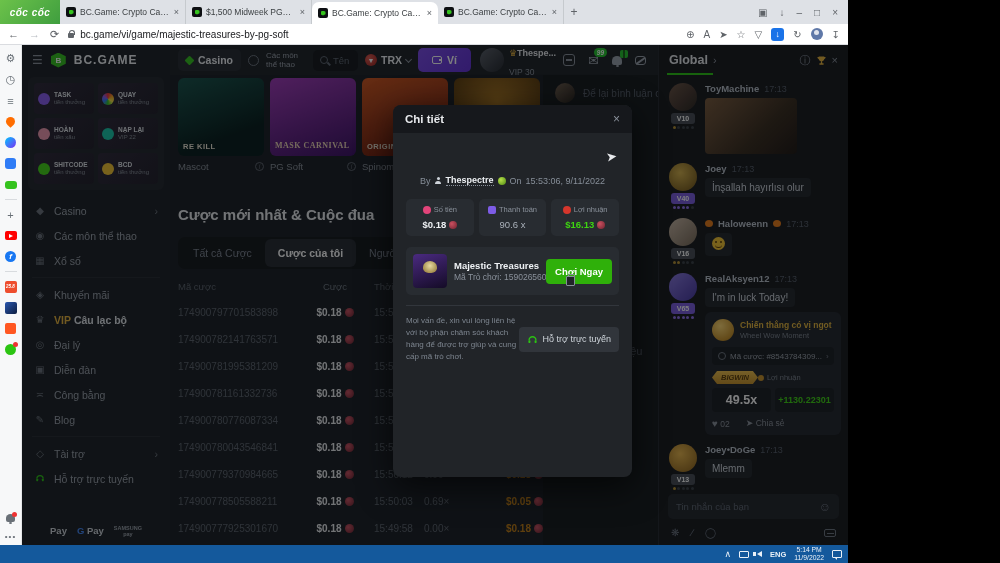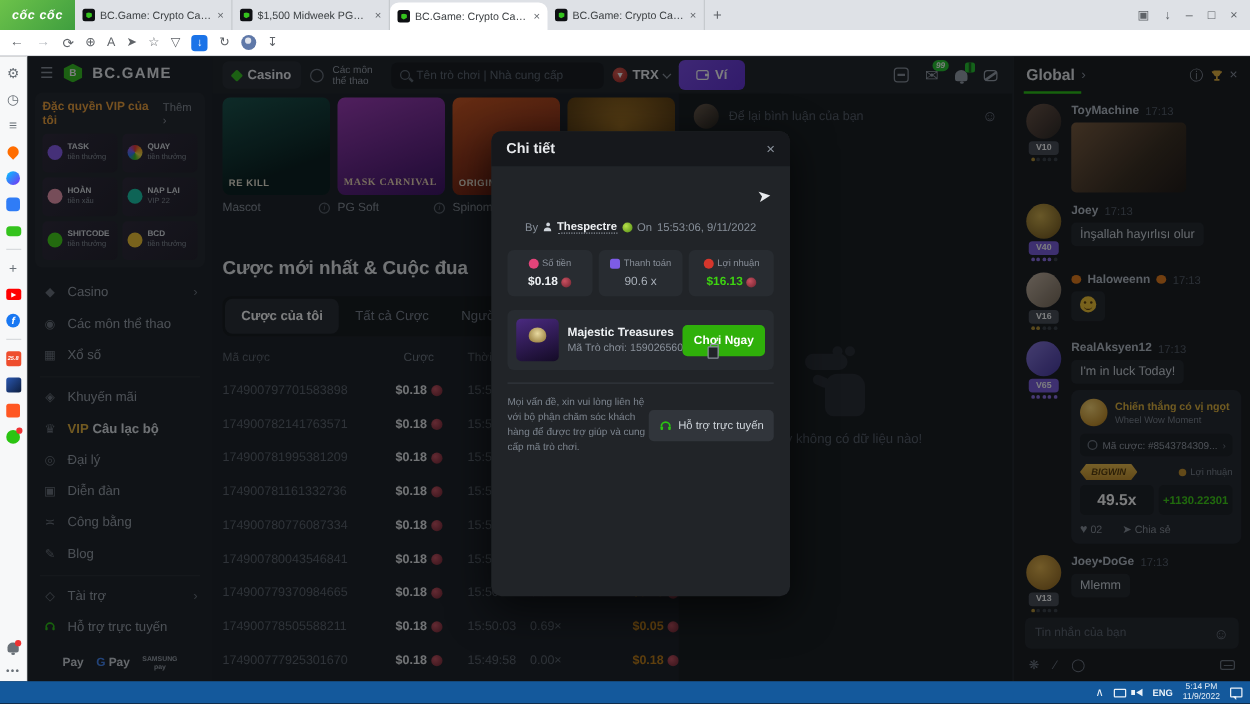--- a/index.html
+++ b/index.html
@@ -1,18 +1,18 @@
 <!DOCTYPE html>
 <html><head>
 <meta charset="utf-8">
 <style>
 *{margin:0;padding:0;box-sizing:border-box}
 html,body{width:1000px;height:563px;overflow:hidden;background:#000}
 body{font-family:"Liberation Sans","DejaVu Sans",sans-serif;-webkit-font-smoothing:antialiased}
-.screen{position:relative;width:1000px;height:563px;background:#17191d;overflow:hidden}
+.screen{position:relative;width:848px;height:563px;background:#17191d;overflow:hidden}
 
 .tabstrip{height:24px;background:#dee1e6;display:flex;align-items:stretch}
 .coccoc{width:60px;background:linear-gradient(135deg,#6cc24a,#3f9e3f);color:#fff;font-size:10px;font-weight:bold;font-style:italic;display:flex;align-items:center;justify-content:center;letter-spacing:.5px}
 .tab{width:126px;display:flex;align-items:center;gap:4px;padding:0 6px;font-size:8.5px;color:#3c4043;white-space:nowrap;overflow:hidden;border-right:1px solid #c6cace}
 .tab.active{background:#fff;border-radius:7px 7px 0 0;margin-top:2px;border-right:none}
 .tab .fav{width:10px;height:10px;flex:none;background:#0d0f12;border-radius:2px;position:relative}
 .tab .fav::after{content:"";position:absolute;left:2.5px;top:2.5px;width:5px;height:5px;background:#35c31e;clip-path:polygon(50% 0,100% 25%,100% 75%,50% 100%,0 75%,0 25%)}
 .tab .ttl{flex:1;overflow:hidden;text-overflow:ellipsis}
 .tab .tx{color:#5f6368;font-size:9px;flex:none}
 .newtab{width:20px;display:flex;align-items:center;justify-content:center;color:#5f6368;font-size:12px}
@@ -195,21 +195,21 @@
 .emoji::before{content:"";position:absolute;left:3px;top:4px;width:2px;height:2px;background:#5b3b08;border-radius:50%;box-shadow:5px 0 0 #5b3b08}
 .emoji::after{content:"";position:absolute;left:3px;top:6px;width:7px;height:4px;border-bottom:1.5px solid #5b3b08;border-radius:0 0 7px 7px}
 .wincard{margin-top:5px;width:136px;background:#23262c;border-radius:6px;padding:7px 7px 6px}
 .wc-top{display:flex;align-items:center;gap:6px}
 .wc-coin{width:22px;height:22px;border-radius:50%;background:radial-gradient(circle at 38% 32%,#ffd872,#c8922a 70%,#8a5f12);flex:none}
 .wc-title{color:#e5b63c;font-size:8.5px;font-weight:bold;white-space:nowrap;overflow:hidden}
 .wc-sub{color:#7d8590;font-size:7.5px;margin-top:1px}
 .wc-bet{margin-top:6px;background:#1b1e22;border-radius:4px;height:18px;display:flex;align-items:center;gap:4px;padding:0 6px;color:#9aa1ab;font-size:8px;white-space:nowrap}
 .wc-beticon{width:8px;height:8px;border:1px solid #6e7681;border-radius:50%;flex:none}
 .wc-chev{margin-left:auto;color:#6e7681}
-.wc-mid{margin-top:6px;display:flex;align-items:center;justify-content:space-between}
+.wc-mid{margin-top:6px;display:flex;align-items:center;}
 .ribbon{background:linear-gradient(#f0c04a,#c8922a);color:#5a3c07;font-size:7.5px;font-weight:bold;font-style:italic;padding:2px 9px;clip-path:polygon(5px 0,calc(100% - 5px) 0,100% 50%,calc(100% - 5px) 100%,5px 100%,0 50%)}
 .wc-pl{display:flex;align-items:center;gap:3px;color:#7d8590;font-size:7.5px}
 .golddot{width:6px;height:6px;border-radius:50%;background:#c8922a}
 .wc-vals{margin-top:4px;display:flex;gap:4px}
 .wc-mult,.wc-profit{flex:1;background:#1b1e22;border-radius:4px;height:24px;display:flex;align-items:center;justify-content:center}
 .wc-mult{color:#fff;font-size:12.5px;font-weight:bold}
 .wc-profit{color:#3ed411;font-size:9px;font-weight:bold}
 .wc-foot{margin-top:6px;display:flex;gap:16px;color:#8a919b;font-size:8.5px}
 .heart{color:#8a919b;font-size:10px}
 .sharrow{color:#8a919b;font-size:9px}
@@ -308,20 +308,24 @@
       <span>×</span>
     </div>
   </div>
 
   <div class="addressbar">
     <div class="navbtns">
       <span>←</span>
       <span class="dis">→</span>
       <span>⟳</span>
     </div>
+    <div class="urlbox">
+      <span class="ilock"></span>
+      <span>bc.game/vi/game/majestic-treasures-by-pg-soft</span>
+    </div>
     <div class="abicons">
       <span>⊕</span>
       <span>A</span>
       <span>➤</span>
       <span>☆</span>
       <span>▽</span>
       <span class="dlactive">↓</span>
       <span>↻</span>
       <span class="profcirc"></span>
       <span>↧</span>
@@ -375,24 +379,20 @@
 
     <div class="app">
 
       <div class="bcside">
         <div class="bchead">
           <span class="burger">☰</span>
           <span class="bclogo">B</span>
           <span class="bcname">BC.GAME</span>
         </div>
         <div class="vipbox">
-          <div class="viptit">
-            <span class="t">Đặc quyền VIP của tôi</span>
-            <span class="m"><span>Thêm</span> ›</span>
-          </div>
           <div class="tiles">
             <div class="tile">
                 <i class="tico" style="background:#8a5cf0"></i>
                 <span class="tt"><span>TASK</span><br><span class="ts">tiền thưởng</span></span>
               </div>
             <div class="tile">
                 <i class="tico" style="background:conic-gradient(#e33,#f5a623,#f5e14a,#35c31e,#2f7cf6,#8a5cf0,#e33)"></i>
                 <span class="tt"><span>QUAY</span><br><span class="ts">tiền thưởng</span></span>
               </div>
             <div class="tile">
@@ -488,20 +488,27 @@
           </div>
           <div class="cursel">
             <i class="trxc">▼</i>
             <span class="t">TRX</span>
             <i class="chevd"></i>
           </div>
           <button class="vibtn">
               <i class="wlt"></i>
               <span class="t">Ví</span>
             </button>
+          <div class="prof">
+            <span class="pava"></span>
+            <span class="pmeta">
+              <span class="pname"><span class="crown">♛</span><span>Thespe...</span></span><br>
+              <span class="pvip">VIP 30</span>
+            </span>
+          </div>
           <div class="nicons">
             <span class="nic">
                 <i class="iquest"></i>
               </span>
             <span class="nic">
                 <i class="imail">✉</i>
                 <i class="badge99">99</i>
               </span>
             <span class="nic">
                 <i class="nbell"></i>
@@ -542,22 +549,22 @@
               <div class="plab">
                   <span class="nm">Spinomenal</span>
                   <i class="iinfo"></i>
                 </div>
               <div class="plab">
                   <span class="nm"></span>
                 </div>
             </div>
             <div class="sectit">Cược mới nhất &amp; Cuộc đua</div>
             <div class="bettabs">
+              <span class="btab">Tất cả Cược</span>
               <span class="btab on">Cược của tôi</span>
-              <span class="btab">Tất cả Cược</span>
               <span class="btab">Người thắng lớn</span>
             </div>
             <div class="thead">
               <span class="c-id">Mã cược</span>
               <span class="th-bet">Cược</span>
               <span class="c-time">Thời gian</span>
               <span class="c-mult">Thanh toán</span>
               <span class="th-prof">Lợi nhuận</span>
             </div>
             <div>

